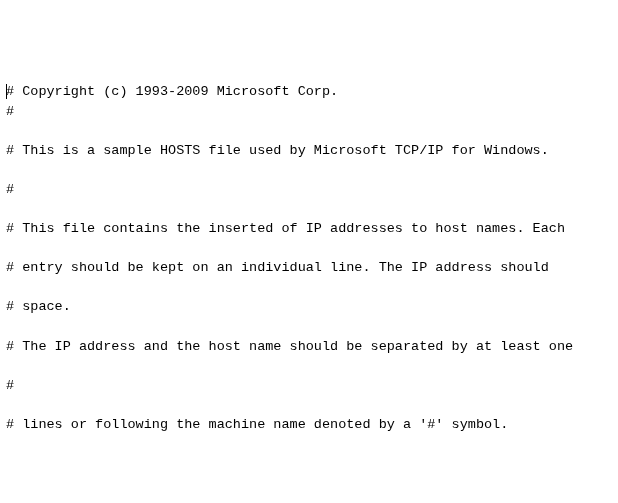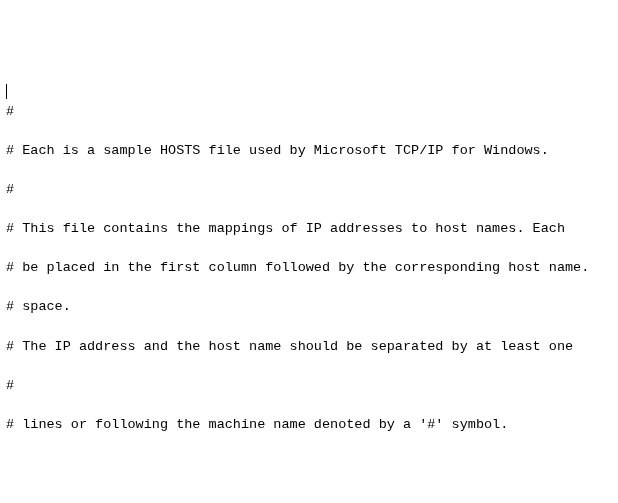--- a/index.html
+++ b/index.html
@@ -22,26 +22,26 @@
     vertical-align: text-bottom;
     margin-right: -1px;
   }
   .line { display: block; }
 </style>
 </head>
 <body>
 
 
 
-<div><span class="caret"></span>
+<div><span class="caret"></span><span class="line" style="display:inline"># Copyright (c) 1993-2009 Microsoft Corp.</span>
 <span class="line">#</span>
-<span class="line"># Each is a sample HOSTS file used by Microsoft TCP/IP for Windows.</span>
+<span class="line"># This is a sample HOSTS file used by Microsoft TCP/IP for Windows.</span>
 <span class="line">#</span>
-<span class="line"># This file contains the mappings of IP addresses to host names. Each</span>
-<span class="line"># be placed in the first column followed by the corresponding host name.</span>
+<span class="line"># This file contains the inserted of IP addresses to host names. Each</span>
+<span class="line"># entry should be kept on an individual line. The IP address should</span>
 <span class="line"># space.</span>
 <span class="line"># The IP address and the host name should be separated by at least one</span>
 <span class="line">#</span>
 <span class="line"># lines or following the machine name denoted by a '#' symbol.</span>
 
 
 
 
 
 <span class="line"></span>

